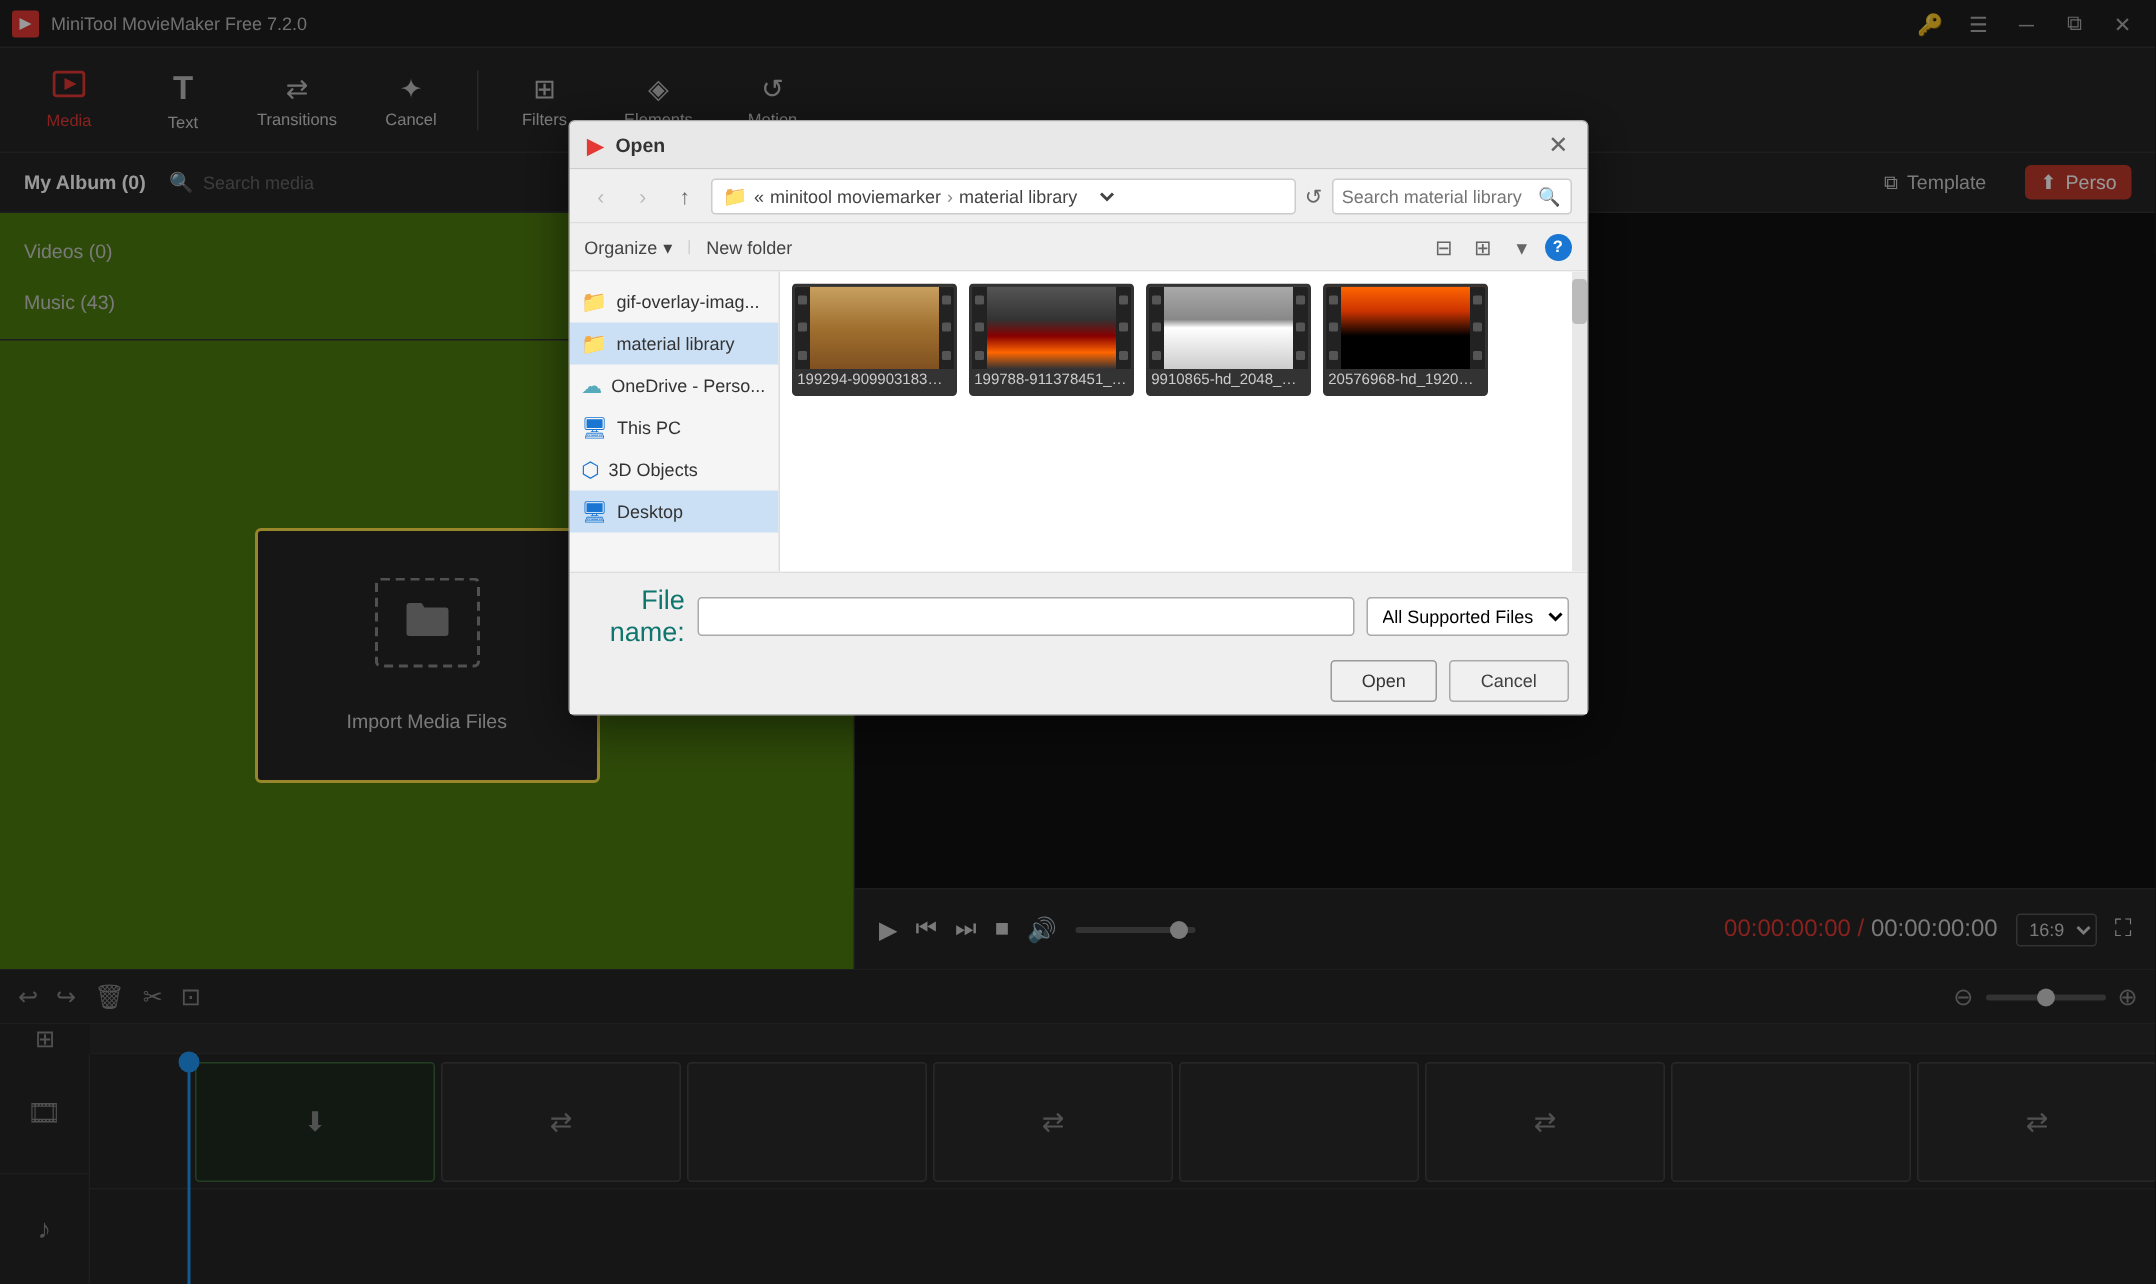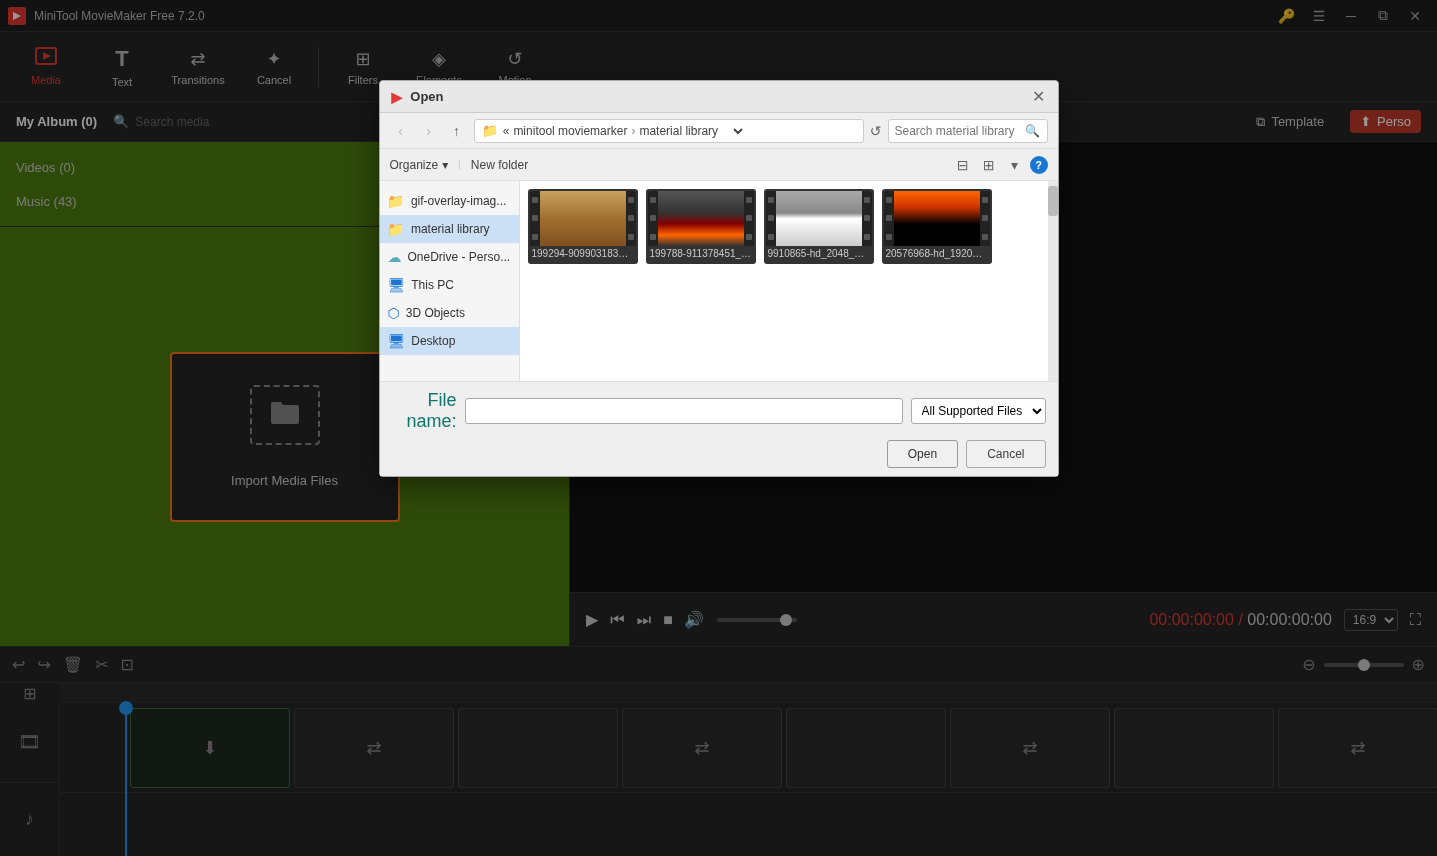--- a/index.html
+++ b/index.html
@@ -57,21 +57,21 @@
     #side-menu .menu-item {
       height: 34px; display: flex; align-items: center; padding: 0 16px; cursor: pointer;
       color: #ccc; font-size: 13px;
     }
 
     
     #import-area {
       flex: 1; display: flex; align-items: center; justify-content: center;
     }
     #import-box {
-      width: 230px; height: 170px; border: 2px solid #f97316; border-radius: 4px;
+      width: 230px; height: 170px; border: 2px solid #fde047; border-radius: 4px;
       display: flex; flex-direction: column; align-items: center; justify-content: center;
       gap: 28px; cursor: pointer; background: #252525;
     }
     #import-box .folder-icon-wrap {
       width: 70px; height: 60px; border: 2px dashed #888; border-radius: 4px;
       display: flex; align-items: center; justify-content: center;
     }
     #import-box .folder-icon-wrap .folder-icon { font-size: 28px; color: #aaa; }
 
     

